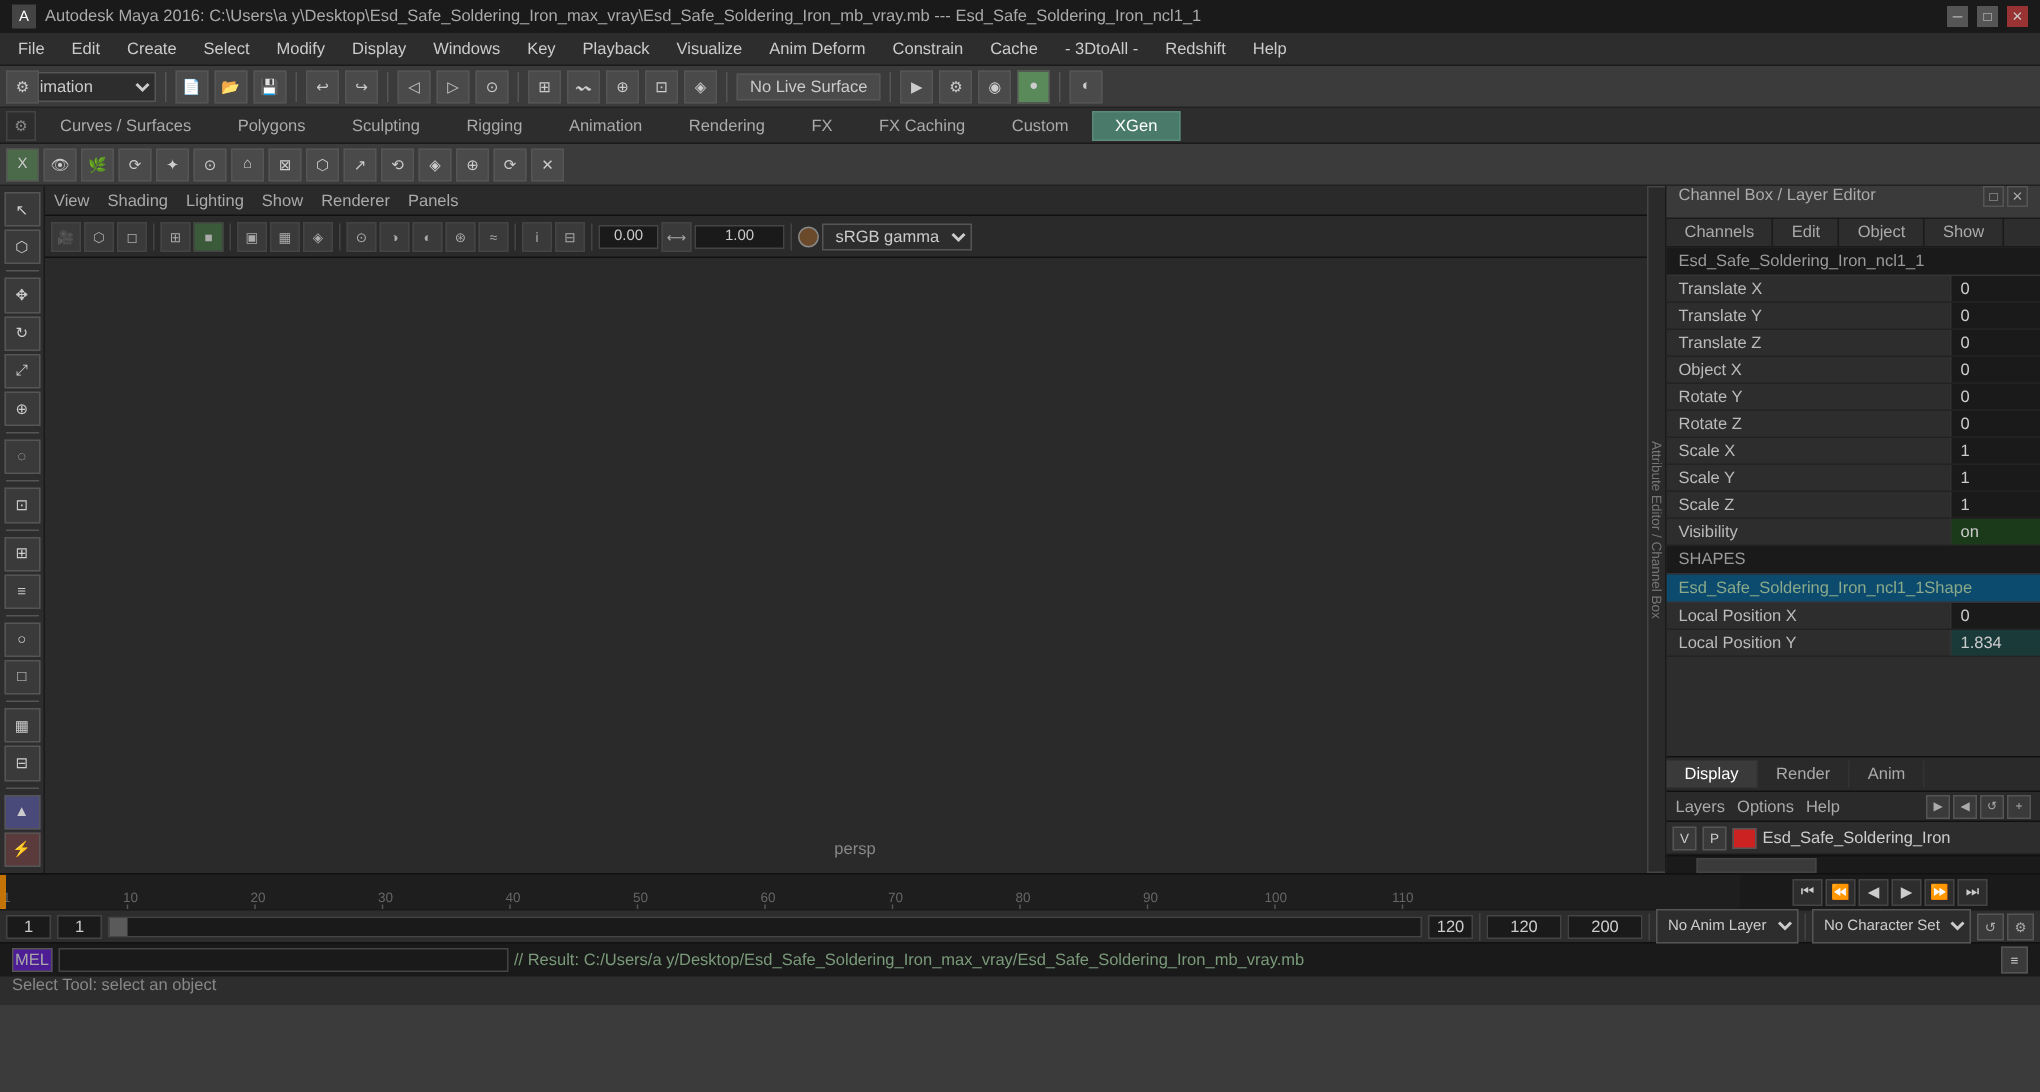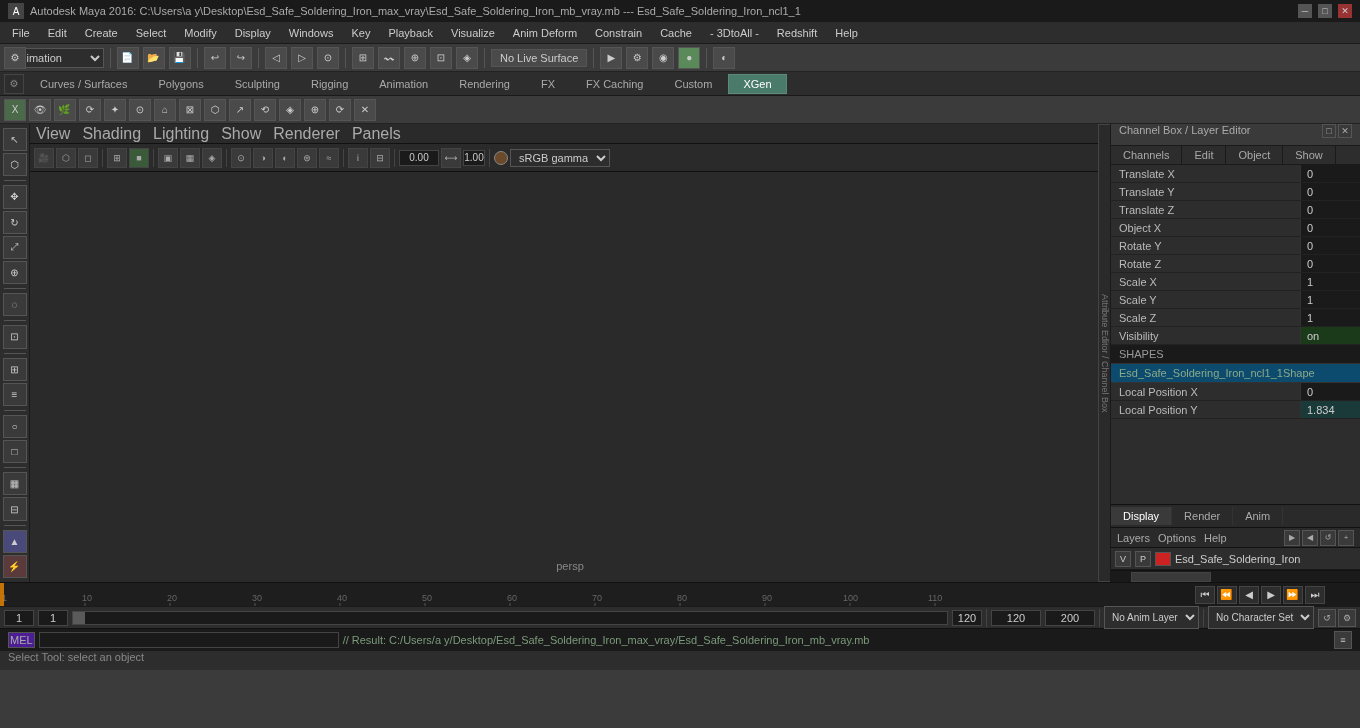--- a/index.html
+++ b/index.html
@@ -170,21 +170,21 @@
     #viewport-menubar {
       height: 20px;
       background: #2a2a2a;
       display: flex;
       align-items: center;
       padding: 0 6px;
       gap: 12px;
       border-bottom: 1px solid #111;
     }
     .vp-menu {
-      font-size: 16px;
+      font-size: 11px;
       color: #aaa;
       cursor: pointer;
     }
     #viewport-toolbar {
       height: 28px;
       background: #2a2a2a;
       display: flex;
       align-items: center;
       padding: 0 4px;
       gap: 2px;
@@ -645,21 +645,21 @@
       <div class="vp-tb-btn">◐</div>
       <div class="vp-tb-btn">⊛</div>
       <div class="vp-tb-btn">≈</div>
       <div style="width:1px;height:18px;background:#444;margin:0 2px;"></div>
       <div class="vp-tb-btn">ℹ</div>
       <div class="vp-tb-btn">⊟</div>
       <div style="width:1px;height:18px;background:#444;margin:0 2px;"></div>
 
       <input type="text" style="width: 40px; height: 16px; background: rgb(26, 26, 26); border: 1px solid rgb(68, 68, 68); color: rgb(204, 204, 204); font-size: 10px; text-align: center;" value="0.00">
       <div class="vp-tb-btn">⟷</div>
-      <input type="text" style="width: 22px; height: 16px; background: rgb(26, 26, 26); border: 1px solid rgb(68, 68, 68); color: rgb(204, 204, 204); font-size: 10px; text-align: center;" value="1.00">
+      <input type="text" style="width: 60px; height: 16px; background: rgb(26, 26, 26); border: 1px solid rgb(68, 68, 68); color: rgb(204, 204, 204); font-size: 10px; text-align: center;" value="1.00">
       <div style="width:1px;height:18px;background:#444;margin:0 2px;"></div>
       <div class="vp-tb-btn" style="width:14px;height:14px;background:#6a4a2a;border:1px solid #888;border-radius:50%;"></div>
       <select class="colorspace-select">
         <option>sRGB gamma</option>
       </select>
     </div>
 
     <div id="viewport">
 
       <svg class="vp-grid" xmlns="http://www.w3.org/2000/svg">
@@ -759,20 +759,21 @@
         <div style="width:14px;height:14px;background:#3a3a3a;border:1px solid #555;cursor:pointer;display:flex;align-items:center;justify-content:center;font-size:9px;color:#aaa;">✕</div>
       </div>
     </div>
     <div id="channel-box-tabs">
       <div class="cb-tab">Channels</div>
       <div class="cb-tab">Edit</div>
       <div class="cb-tab">Object</div>
       <div class="cb-tab">Show</div>
     </div>
     <div id="channel-content">
+      <div class="ch-section-title">Esd_Safe_Soldering_Iron_ncl1_1</div>
       <div class="ch-row">
         <span class="ch-label">Translate X</span>
         <span class="ch-value zero">0</span>
       </div>
       <div class="ch-row">
         <span class="ch-label">Translate Y</span>
         <span class="ch-value zero">0</span>
       </div>
       <div class="ch-row">
         <span class="ch-label">Translate Z</span>

